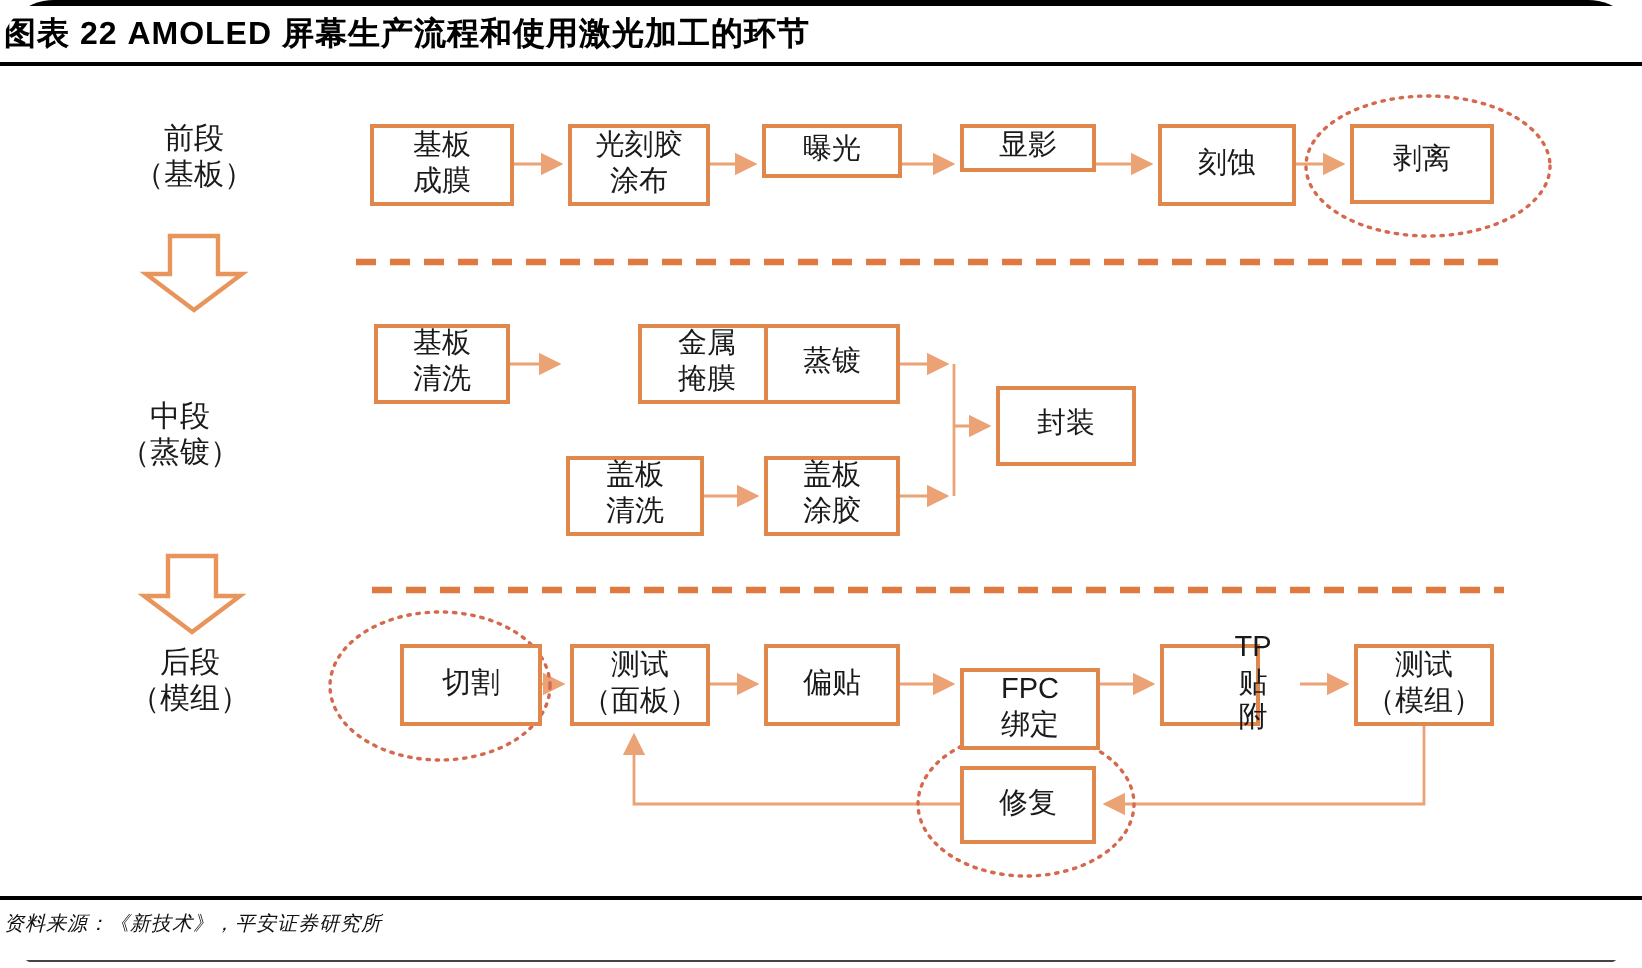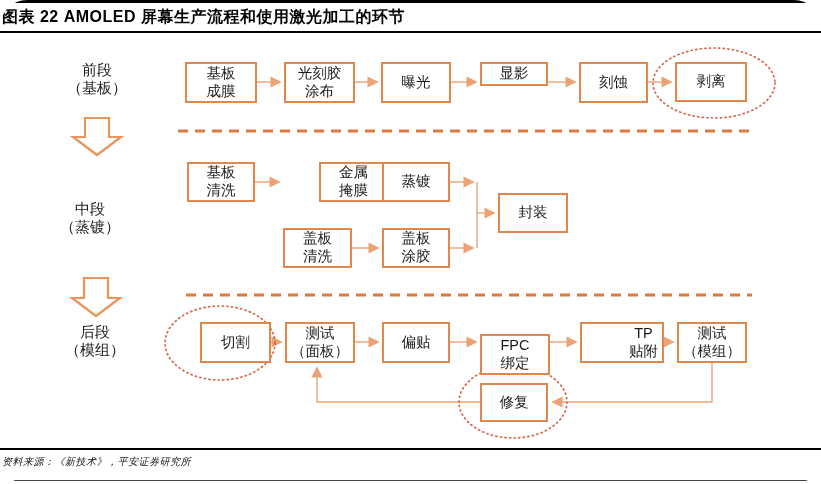--- a/index.html
+++ b/index.html
@@ -97,43 +97,43 @@
       <ellipse cx="714" cy="83" rx="61" ry="35"></ellipse>
       <ellipse cx="220" cy="343" rx="55" ry="37"></ellipse>
       <ellipse cx="513" cy="402" rx="54" ry="36"></ellipse>
     </g>
   </svg>
 
   <div class="box" style="left:185px;top:62px;width:72px;height:41px;">基板
 成膜</div>
   <div class="box" style="left:284px;top:62px;width:71px;height:41px;">光刻胶
 涂布</div>
-  <div class="box" style="left:381px;top:62px;width:70px;height:41px;text-align:right;">曝光</div>
+  <div class="box" style="left:381px;top:62px;width:70px;height:27px;text-align:right;">曝光</div>
   <div class="box" style="left:480px;top:62px;width:68px;height:24px;">显影</div>
   <div class="box" style="left:579px;top:62px;width:69px;height:41px;">刻蚀</div>
-  <div class="box" style="left:675px;top:62px;width:72px;height:40px;">剥离</div>
+  <div class="box" style="left:675px;top:62px;width:72px;height:40px;font-family:Liberation Mono, monospace;">剥离</div>
 
   <div class="box" style="left:187px;top:162px;width:68px;height:40px;">基板
 清洗</div>
   <div class="box" style="left:283px;top:162px;width:69px;height:40px;margin-left:36px;">金属
 掩膜</div>
   <div class="box" style="left:382px;top:162px;width:68px;height:40px;">蒸镀</div>
   <div class="box" style="left:283px;top:228px;width:69px;height:40px;">盖板
 清洗</div>
   <div class="box" style="left:382px;top:228px;width:68px;height:40px;">盖板
 涂胶</div>
   <div class="box" style="left:498px;top:193px;width:70px;height:40px;">封装</div>
 
   <div class="box" style="left:200px;top:322px;width:71px;height:41px;">切割</div>
   <div class="box" style="left:285px;top:322px;width:70px;height:41px;">测试
 （面板）</div>
   <div class="box" style="left:382px;top:322px;width:68px;height:41px;">偏贴</div>
   <div class="box" style="left:480px;top:322px;width:70px;height:41px;margin-top:12px;">FPC
 绑定</div>
-  <div class="box" style="left:580px;top:322px;width:84px;height:41px;padding-left:43px;">TP
+  <div class="box" style="left:580px;top:322px;width:50px;height:41px;padding-left:43px;">TP
 贴附</div>
   <div class="box" style="left:677px;top:322px;width:70px;height:41px;">测试
 （模组）</div>
   <div class="box" style="left:480px;top:383px;width:68px;height:39px;">修复</div>
 
   <div class="rule" style="top:448px;height:2px;"></div>
   <div id="source-line">资料来源：《新技术》，平安证券研究所</div>
   <div class="rule" style="top:480px;height:1px;background:#444;"></div>
 
 </div>

